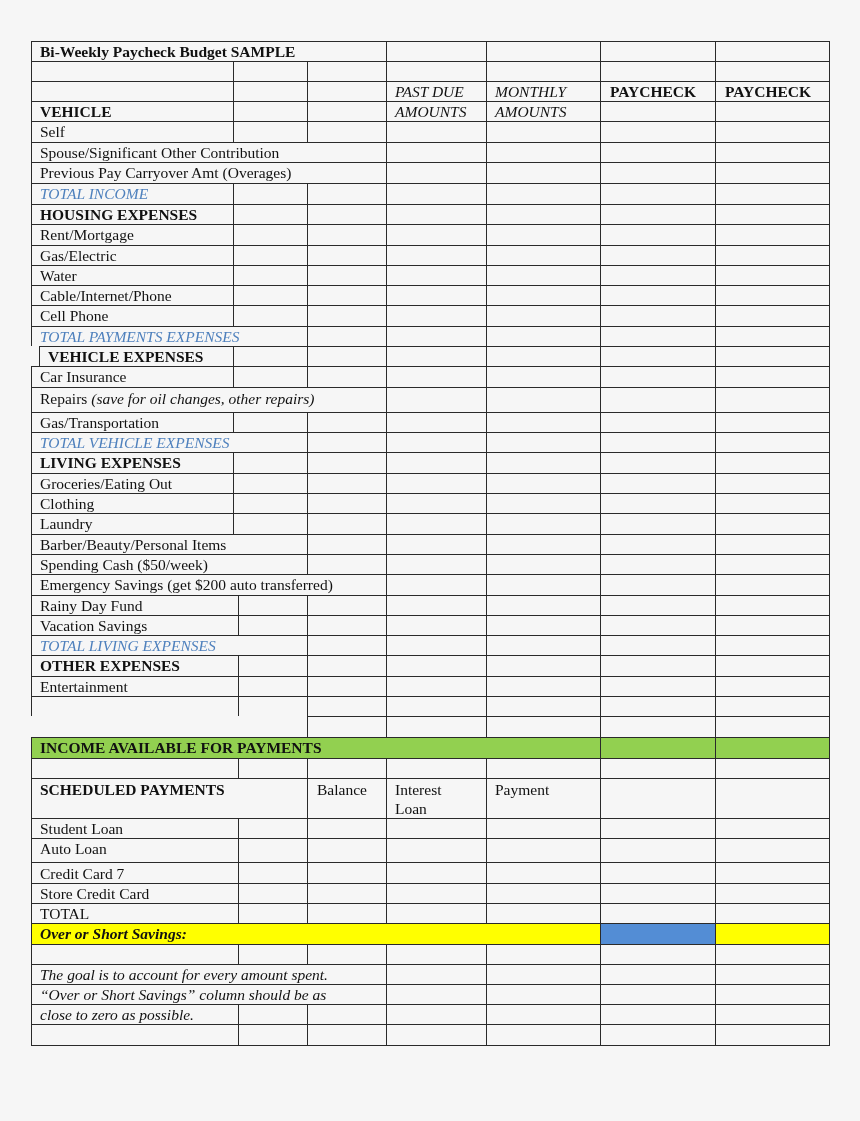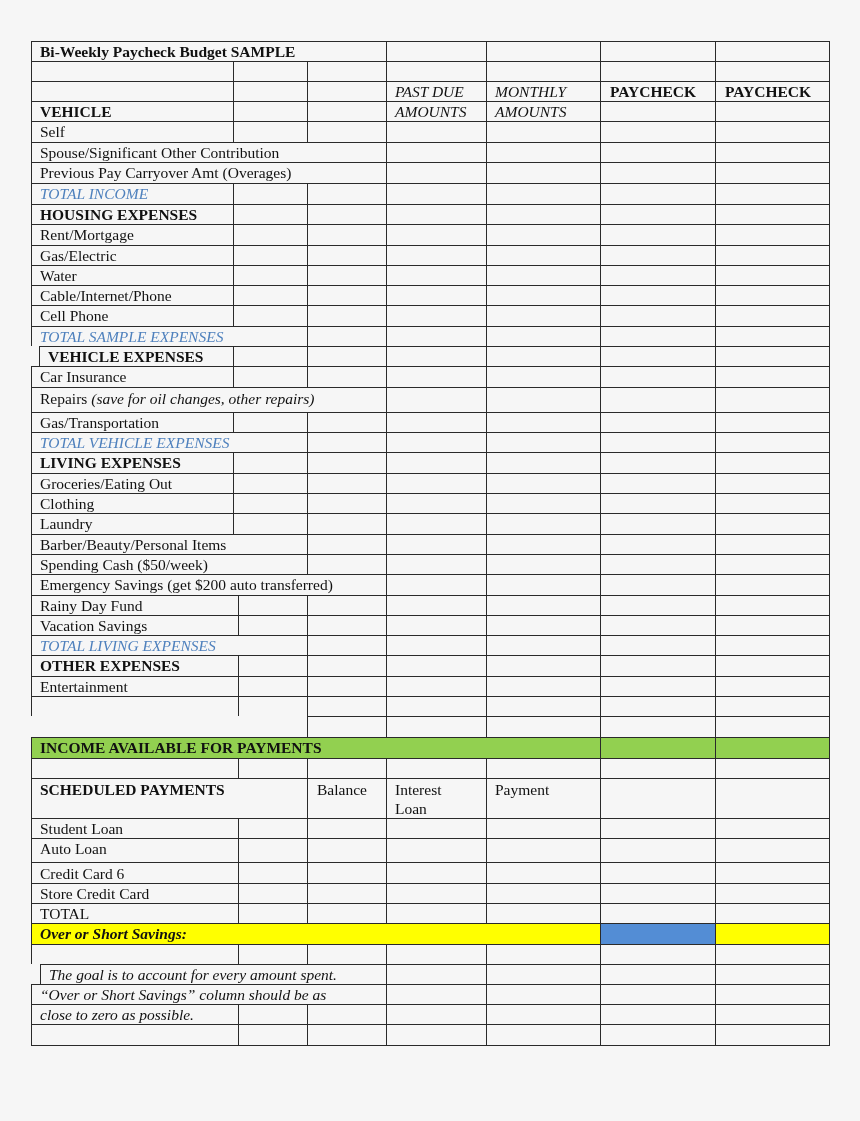--- a/index.html
+++ b/index.html
@@ -148,21 +148,21 @@
     <div class="cell" style="left:0;width:202px">Cell Phone</div>
     <div class="cell" style="left:202px;width:74px"></div>
     <div class="cell" style="left:276px;width:79px"></div>
     <div class="cell" style="left:355px;width:100px"></div>
     <div class="cell" style="left:455px;width:114px"></div>
     <div class="cell" style="left:569px;width:115px"></div>
     <div class="cell last" style="left:684px;width:115px"></div>
   </div>
 
   <div class="row" style="top:326px;height:20px">
-    <div class="cell total" style="left:0;width:276px">TOTAL SAMPLE EXPENSES</div>
+    <div class="cell total" style="left:0;width:276px">TOTAL PAYMENTS EXPENSES</div>
     <div class="cell" style="left:276px;width:79px"></div>
     <div class="cell" style="left:355px;width:100px"></div>
     <div class="cell" style="left:455px;width:114px"></div>
     <div class="cell" style="left:569px;width:115px"></div>
     <div class="cell last" style="left:684px;width:115px"></div>
   </div>
 
   <div class="row" style="top:346px;height:20px">
     <div class="cell bold" style="left:8px;width:202px">VEHICLE EXPENSES</div>
     <div class="cell" style="left:202px;width:74px"></div>
@@ -371,21 +371,21 @@
   <div class="row" style="top:838px;height:24px">
     <div class="cell" style="left:0;width:207px">Auto Loan</div>
     <div class="cell" style="left:207px;width:69px"></div>
     <div class="cell" style="left:276px;width:79px"></div>
     <div class="cell" style="left:355px;width:100px"></div>
     <div class="cell" style="left:455px;width:114px"></div>
     <div class="cell" style="left:569px;width:115px"></div>
     <div class="cell last" style="left:684px;width:115px"></div>
   </div>
   <div class="row" style="top:862px;height:21px">
-    <div class="cell" style="left:0;width:207px;padding-top:1px">Credit Card 6</div>
+    <div class="cell" style="left:0;width:207px;padding-top:1px">Credit Card 7</div>
     <div class="cell" style="left:207px;width:69px"></div>
     <div class="cell" style="left:276px;width:79px"></div>
     <div class="cell" style="left:355px;width:100px"></div>
     <div class="cell" style="left:455px;width:114px"></div>
     <div class="cell" style="left:569px;width:115px"></div>
     <div class="cell last" style="left:684px;width:115px"></div>
   </div>
   <div class="row" style="top:883px;height:20px">
     <div class="cell" style="left:0;width:207px">Store Credit Card</div>
     <div class="cell" style="left:207px;width:69px"></div>
@@ -415,21 +415,21 @@
     <div class="cell" style="left:0;width:207px"></div>
     <div class="cell" style="left:207px;width:69px"></div>
     <div class="cell" style="left:276px;width:79px"></div>
     <div class="cell" style="left:355px;width:100px"></div>
     <div class="cell" style="left:455px;width:114px"></div>
     <div class="cell" style="left:569px;width:115px"></div>
     <div class="cell last" style="left:684px;width:115px"></div>
   </div>
 
   <div class="row" style="top:964px;height:20px">
-    <div class="cell ital" style="left:9px;width:355px">The goal is to account for every amount spent.</div>
+    <div class="cell ital" style="left:0;width:355px">The goal is to account for every amount spent.</div>
     <div class="cell" style="left:355px;width:100px"></div>
     <div class="cell" style="left:455px;width:114px"></div>
     <div class="cell" style="left:569px;width:115px"></div>
     <div class="cell last" style="left:684px;width:115px"></div>
   </div>
   <div class="row" style="top:984px;height:20px">
     <div class="cell ital" style="left:0;width:355px">“Over or Short Savings” column should be as</div>
     <div class="cell" style="left:355px;width:100px"></div>
     <div class="cell" style="left:455px;width:114px"></div>
     <div class="cell" style="left:569px;width:115px"></div>

